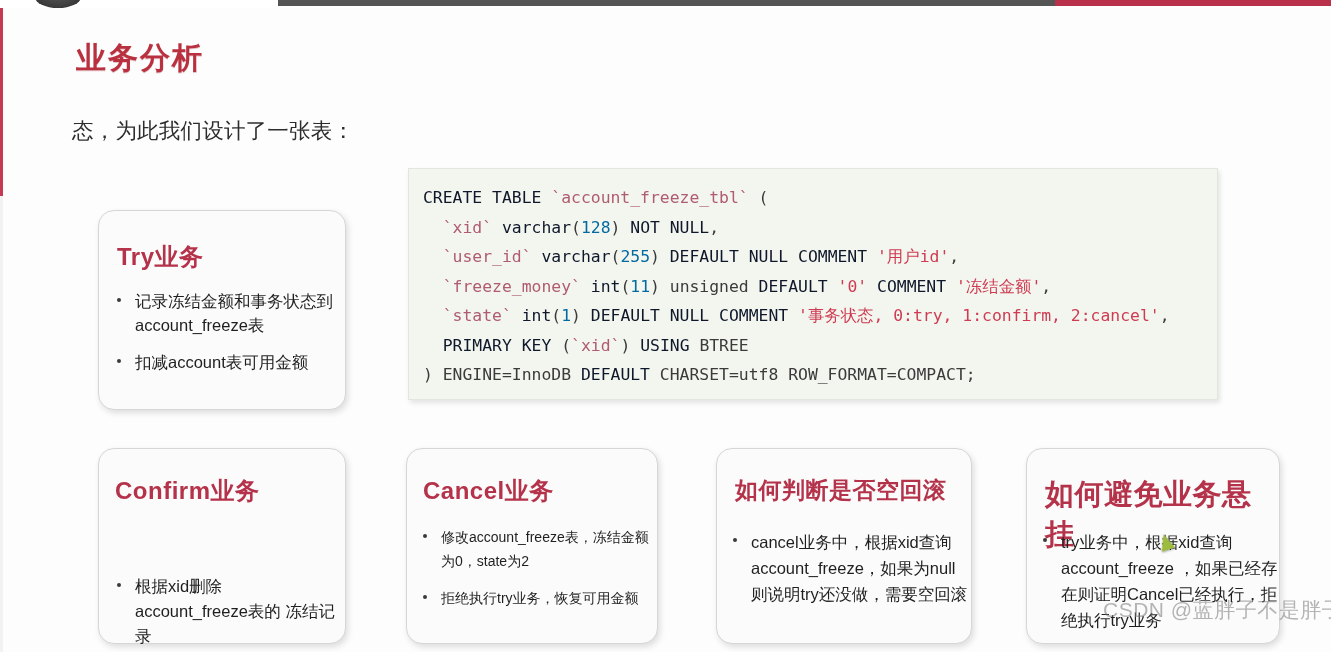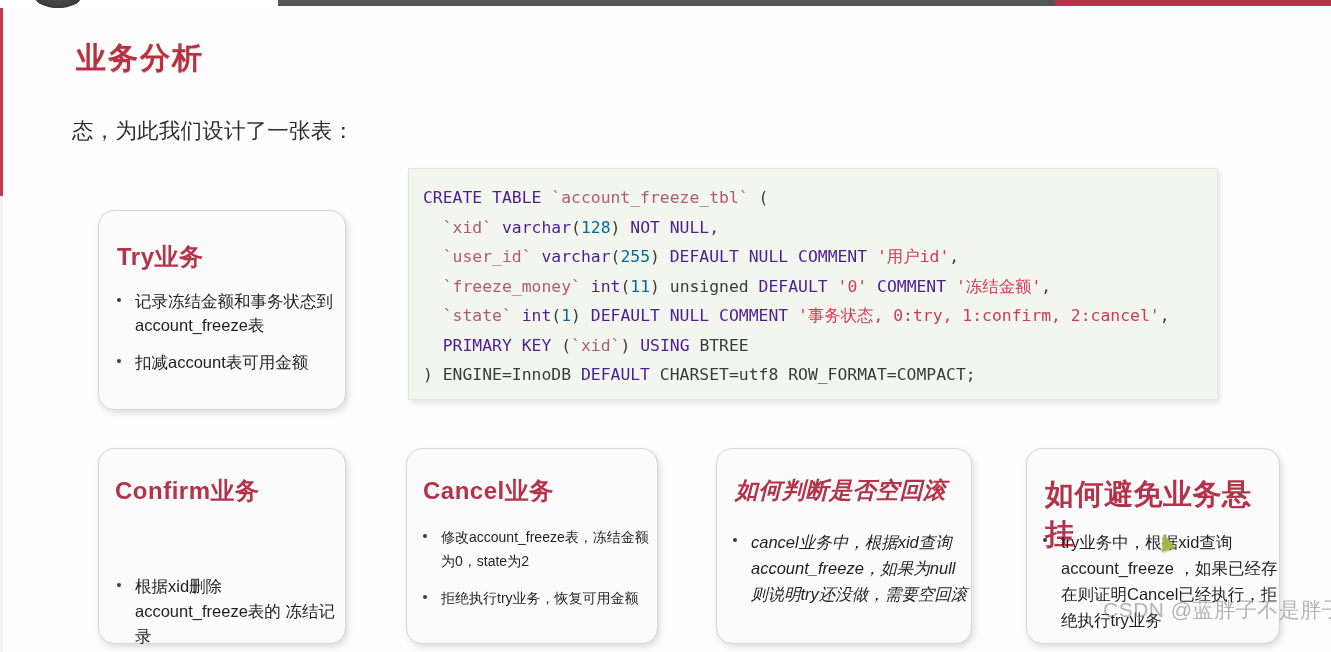--- a/index.html
+++ b/index.html
@@ -95,21 +95,21 @@
   }
   #code-block pre {
     margin: 0;
     font-family: "DejaVu Sans Mono", "Liberation Mono", monospace;
     font-size: 16.4px;
     line-height: 29.5px;
     color: #3b3b3b;
     white-space: pre;
     letter-spacing: 0px;
   }
-  .kw   { color: #4c1d95; }           
+  .kw   { color: #0f172a; }           
   .tbl  { color: #b05c6e; }           
   .num  { color: #0369a1; }           
   .str  { color: #cf3b52; }           
   .plain{ color: #3b3b3b; }
 
   
   .card {
     position: absolute;
     background: #fbfbfb;
     border: 1px solid #d6d6d6;
@@ -166,21 +166,21 @@
   #card-confirm { left: 98px; top: 448px; width: 248px; height: 196px; }
   #card-confirm .card-title { left: 16px; top: 26px; font-size: 24px; }
   #card-confirm ul { left: 14px; top: 100px; width: 226px; font-size: 16.5px; line-height: 25px; margin-top: 25px; }
 
   
   #card-cancel { left: 406px; top: 448px; width: 252px; height: 196px; }
   #card-cancel .card-title { left: 16px; top: 26px; font-size: 24px; }
   #card-cancel ul { left: 12px; top: 76px; width: 236px; font-size: 14px; line-height: 24px; }
 
   
-  #card-rollback { left: 716px; top: 448px; width: 256px; height: 196px; font-style: italic; }
+  #card-rollback { left: 716px; top: 448px; width: 256px; height: 196px; }
   #card-rollback .card-title { left: 18px; top: 26px; font-size: 23px; }
   #card-rollback ul { left: 12px; top: 80px; width: 242px; font-size: 16.5px; line-height: 26px; }
 
   
   #card-suspend { left: 1026px; top: 448px; width: 254px; height: 196px; }
   #card-suspend .card-title { left: 18px; top: 26px; font-size: 29px; }
   #card-suspend ul { left: 12px; top: 80px; width: 242px; font-size: 16.5px; line-height: 26px; }
 
   
   #cursor {

